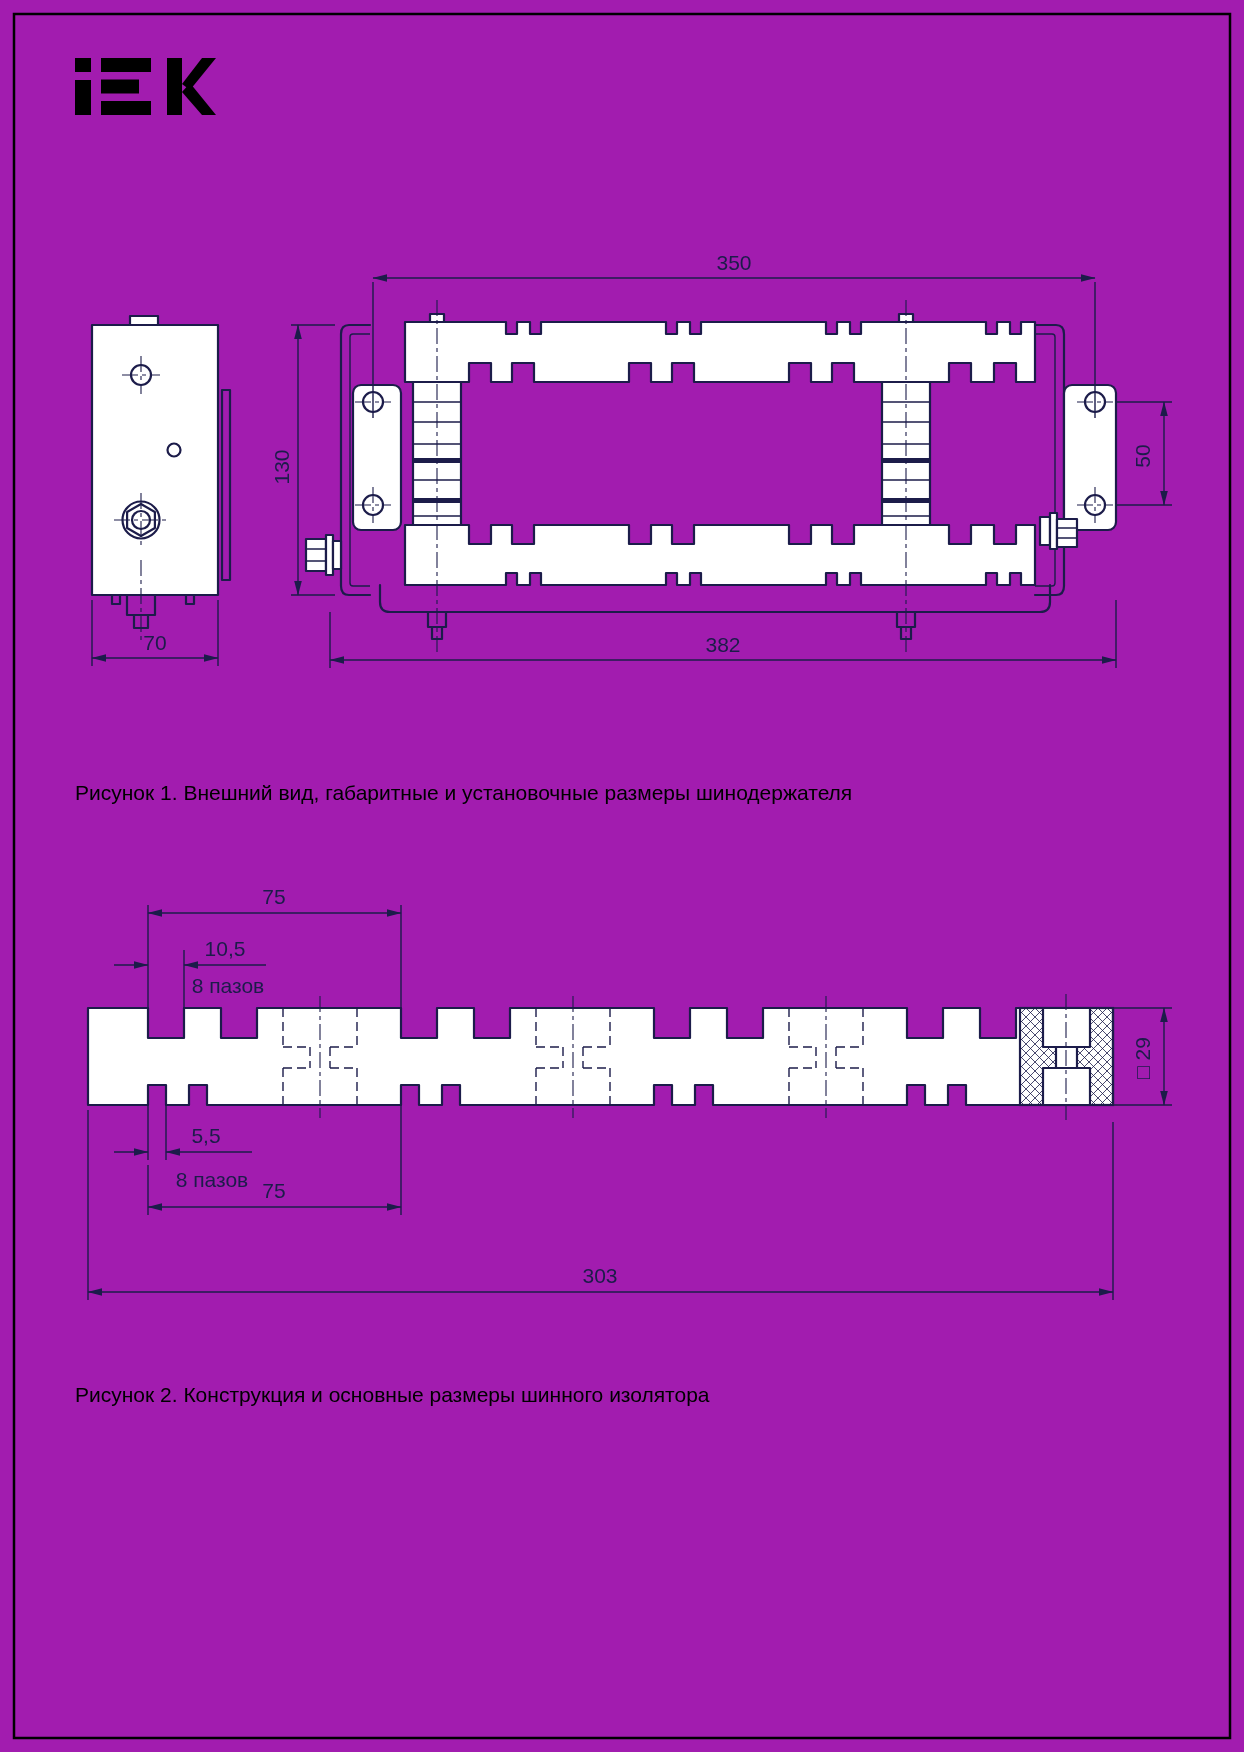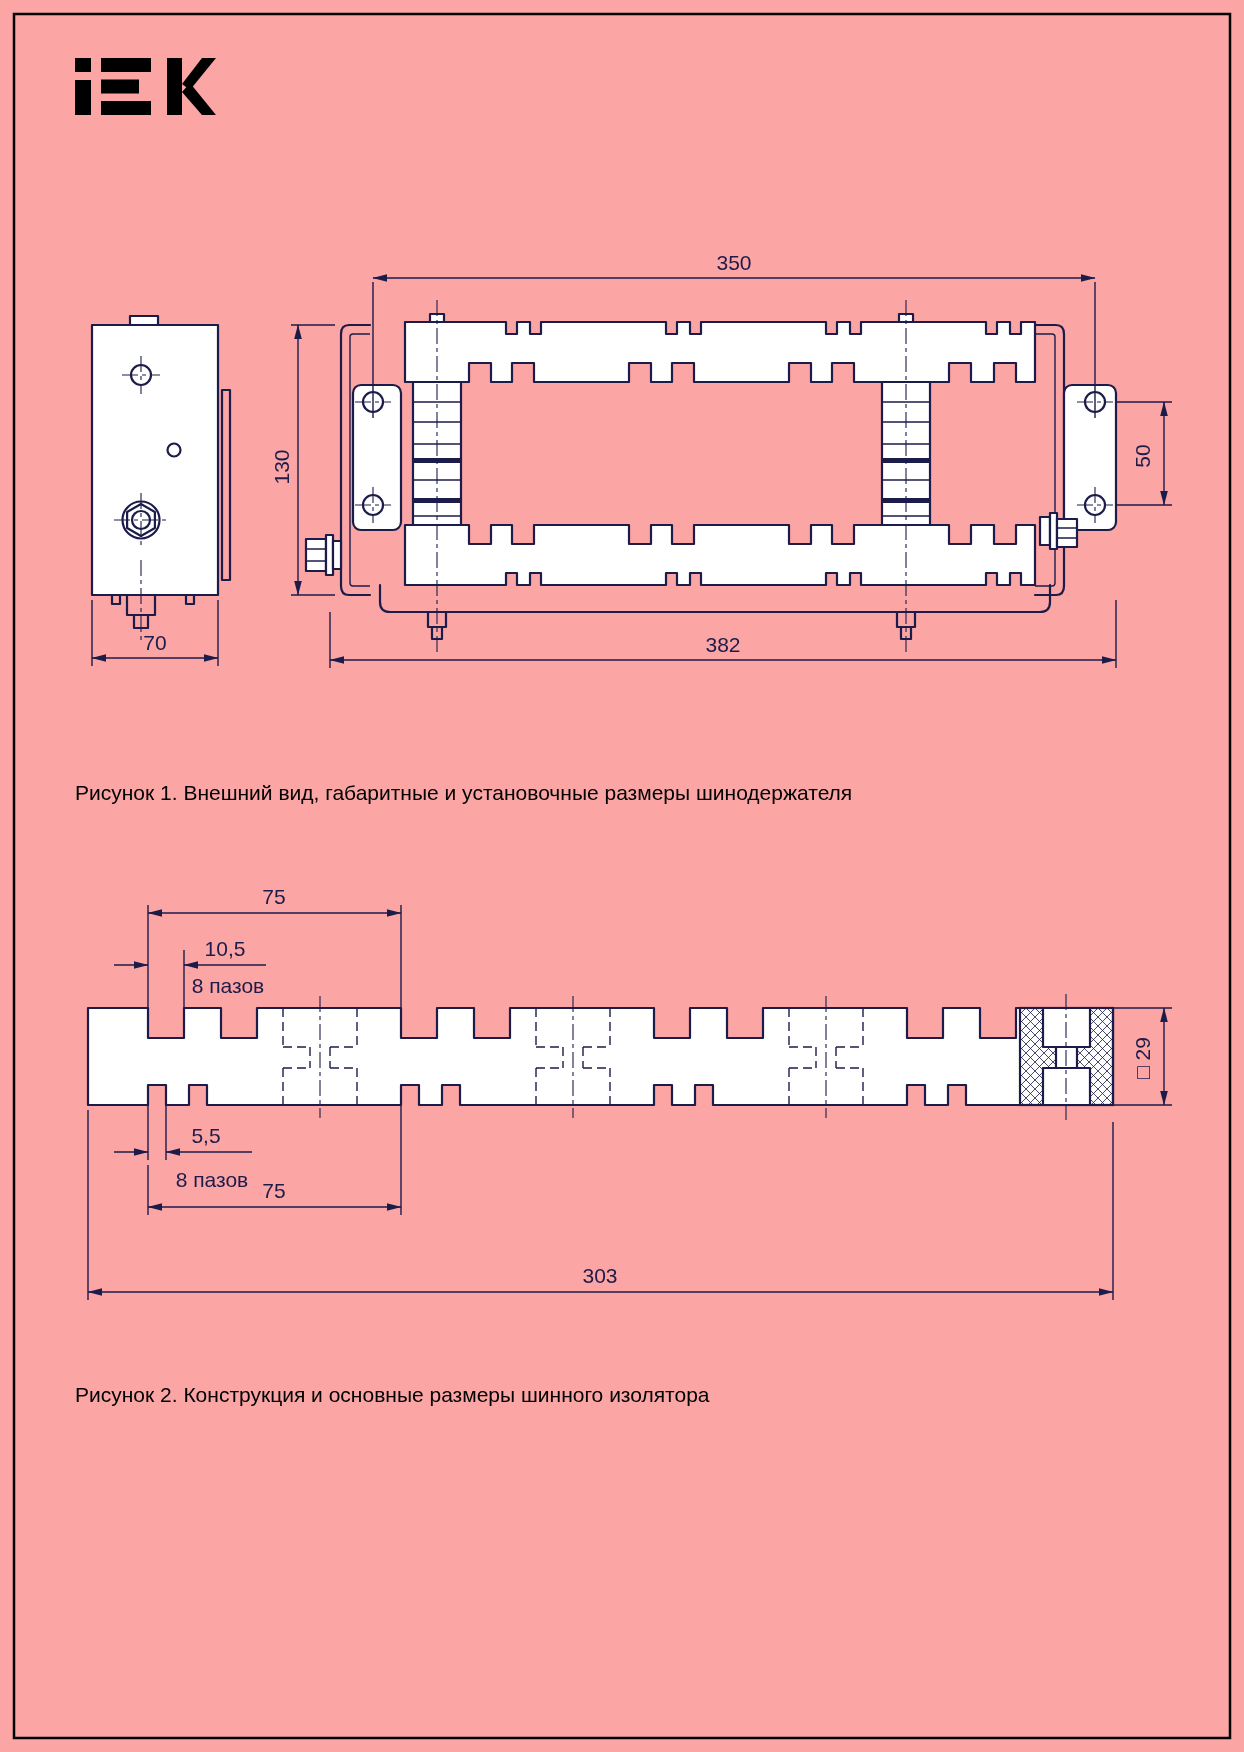--- a/index.html
+++ b/index.html
@@ -1,17 +1,17 @@
 <!DOCTYPE html>
 <html><head>
 <meta charset="utf-8">
 <style>
   html,body { margin:0; padding:0; background:#e8e8e8; }
   .page {
-    position:relative; width:1244px; height:1752px; background:#fca5a5;
+    position:relative; width:1244px; height:1752px; background:#a21caf;
     font-family:"Liberation Sans", sans-serif;
   }
   svg { display:block; }
   .ol  { fill:none; stroke:#1c1c4a; stroke-width:2.2; stroke-linejoin:round; stroke-linecap:round; }
   .olf { fill:#ffffff; stroke:#1c1c4a; stroke-width:2.2; stroke-linejoin:round; }
   .thin{ fill:none; stroke:#1c1c4a; stroke-width:1.4; }
   .cl  { fill:none; stroke:#1c1c4a; stroke-width:1.1; stroke-dasharray:16 4 4 4; }
   .hid { fill:none; stroke:#1c1c4a; stroke-width:1.4; stroke-dasharray:9 5; }
   .blk { fill:#1c1c4a; stroke:none; }
   .dim { font-family:"Liberation Sans", sans-serif; font-size:21px; fill:#1c1c4a; }

